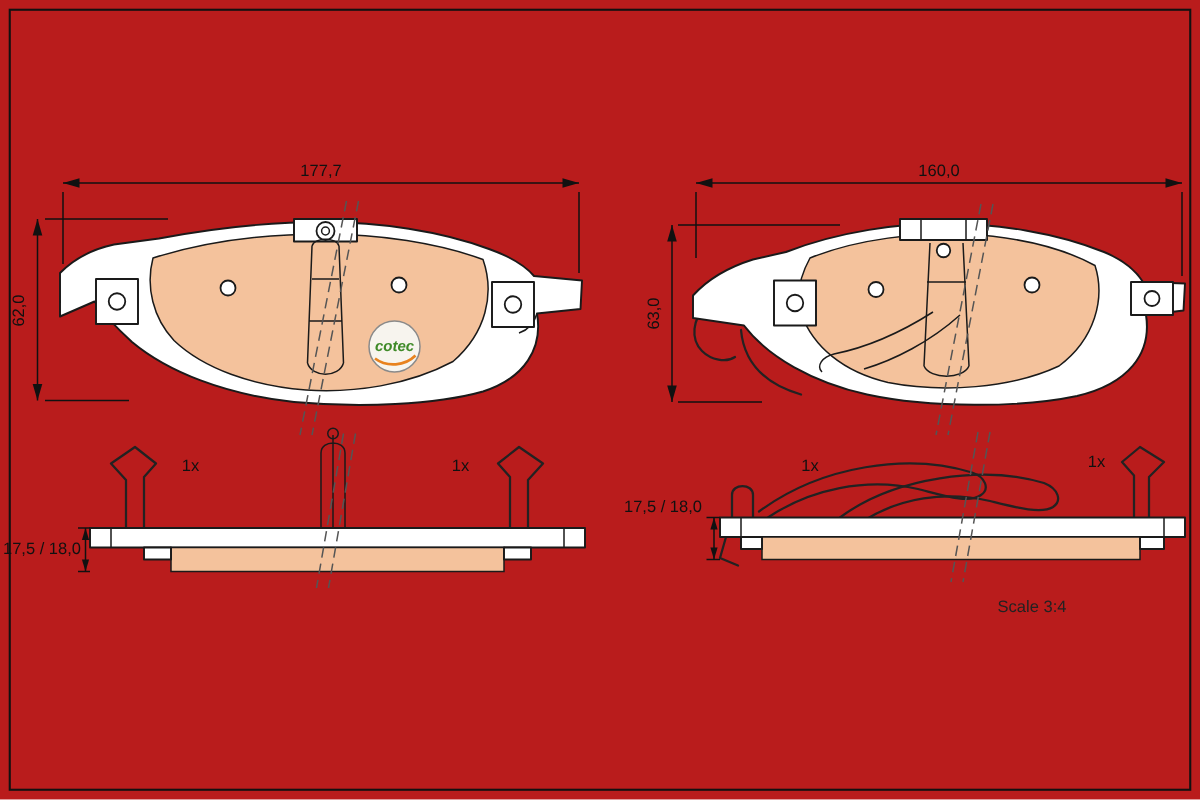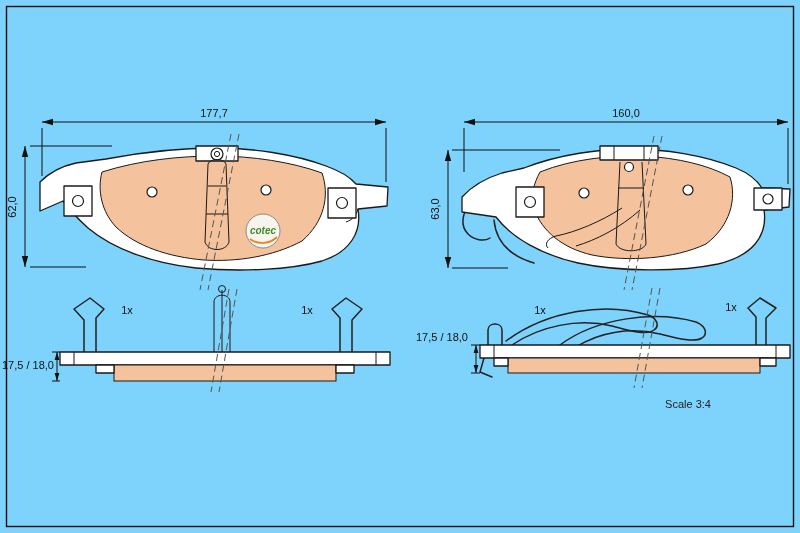--- a/index.html
+++ b/index.html
@@ -1,16 +1,16 @@
 <!DOCTYPE html>
 <html><head>
 <meta charset="utf-8">
 <style>
   html,body{margin:0;padding:0;background:#fff;}
-  .page{position:relative;width:800px;height:533px;background:#7dd3fc;overflow:hidden;
+  .page{position:relative;width:800px;height:533px;background:#b91c1c;overflow:hidden;
         font-family:"Liberation Sans",sans-serif;}
   svg{position:absolute;left:0;top:0;}
   .outline{fill:#ffffff;stroke:#1a1a1a;stroke-width:1.3;stroke-linejoin:round;}
   .thin{fill:none;stroke:#1a1a1a;stroke-width:1;stroke-linejoin:round;}
   .wire{fill:none;stroke:#222222;stroke-width:1.5;stroke-linecap:round;stroke-linejoin:round;}
   .hole{fill:#ffffff;stroke:#1a1a1a;stroke-width:1.2;}
   .dim{fill:none;stroke:#111111;stroke-width:1;}
   .dimfill{fill:#111111;stroke:none;}
   .dimtext{font:11px "Liberation Sans",sans-serif;fill:#111111;}
   .qtytext{font:11px "Liberation Sans",sans-serif;fill:#111111;}

